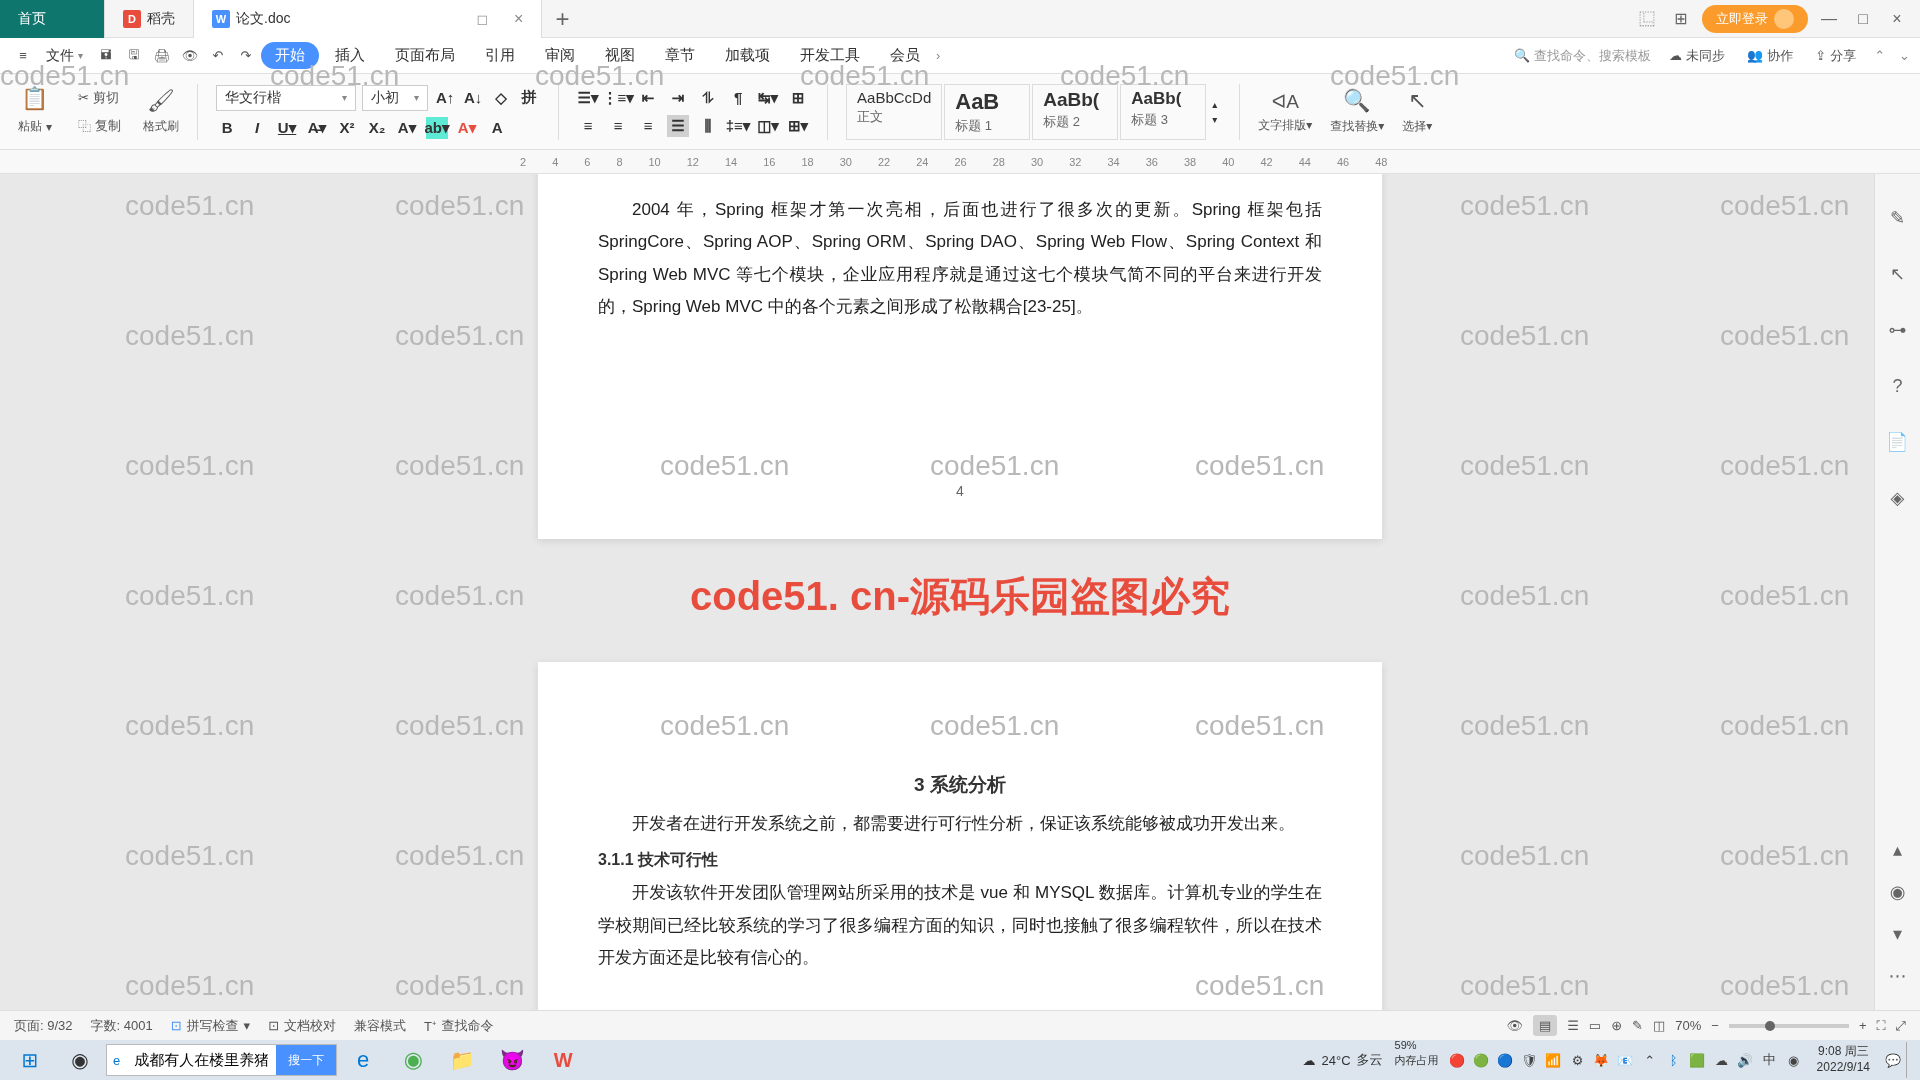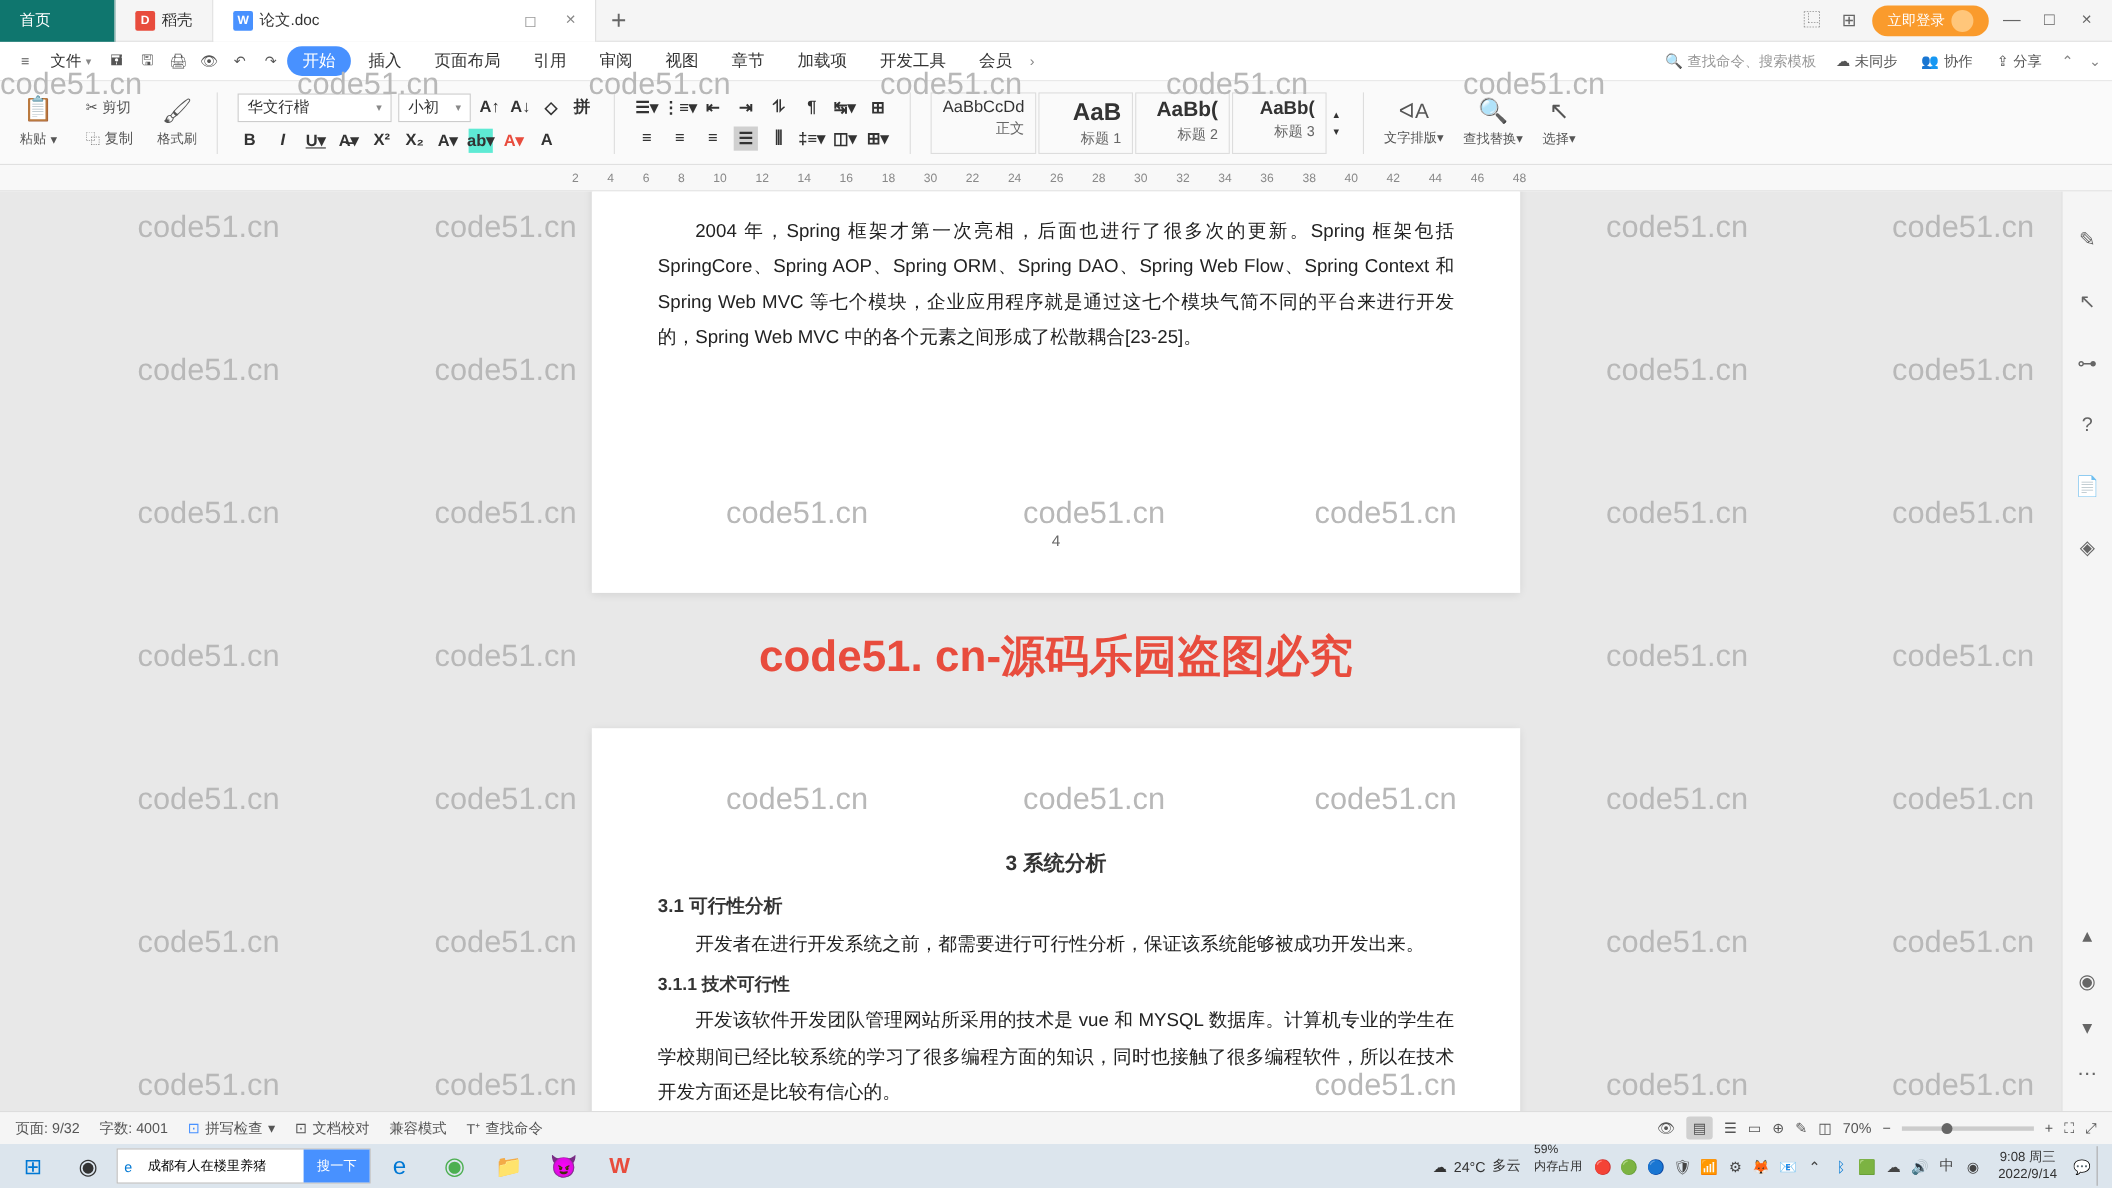--- a/index.html
+++ b/index.html
@@ -25,21 +25,21 @@
 .menu-right{margin-left:auto;display:flex;align-items:center;gap:14px;font-size:13px;color:#555}
 .search-cmd{display:flex;align-items:center;gap:4px;color:#999}
 .ribbon{height:76px;display:flex;align-items:center;padding:0 14px;gap:18px;border-bottom:1px solid #e0e0e0;background:#fafafa}
 .rgroup{display:flex;flex-direction:column;align-items:center;gap:4px;font-size:12px;color:#555}
 .rgroup-h{display:flex;align-items:center;gap:6px}
 .rbtn{display:flex;align-items:center;gap:4px;cursor:pointer;color:#555;padding:2px 4px}
 .font-sel{border:1px solid #ccc;padding:3px 8px;width:140px;background:#fff;display:flex;justify-content:space-between;align-items:center;font-size:14px}
 .size-sel{border:1px solid #ccc;padding:3px 8px;width:66px;background:#fff;display:flex;justify-content:space-between;align-items:center;font-size:14px}
 .fmt-row{display:flex;gap:8px;align-items:center}
 .fmt-btn{width:22px;height:22px;display:flex;align-items:center;justify-content:center;cursor:pointer;font-size:15px;font-weight:bold}
-.style-box{border:1px solid #ddd;padding:4px 10px;text-align:right;cursor:pointer;min-width:86px}
+.style-box{border:1px solid #ddd;padding:4px 10px;text-align:left;cursor:pointer;min-width:86px}
 .style-preview{font-size:15px;margin-bottom:2px}
 .style-name{font-size:13px;color:#666}
 .sep{width:1px;height:56px;background:#ddd}
 .ruler{height:24px;background:#f8f8f8;border-bottom:1px solid #e0e0e0;display:flex;align-items:center;padding-left:520px;font-size:11px;color:#888;gap:26px;position:relative}
 .doc-area{height:calc(100% - 38px - 36px - 76px - 24px - 30px - 40px);background:#e8e8e8;display:flex;justify-content:center;overflow:hidden;position:relative}
 .right-panel{position:absolute;right:0;top:0;width:46px;height:100%;background:#f5f5f5;border-left:1px solid #ddd;display:flex;flex-direction:column;align-items:center;padding-top:30px;gap:28px}
 .rp-icon{width:28px;height:28px;display:flex;align-items:center;justify-content:center;color:#666;cursor:pointer;font-size:18px}
 .page{width:844px;background:#fff;margin-top:-20px;padding:40px 60px;box-shadow:0 2px 8px rgba(0,0,0,0.1);font-family:SimSun,serif}
 .page2{width:844px;background:#fff;margin-top:8px;padding:100px 60px 40px;box-shadow:0 2px 8px rgba(0,0,0,0.1);font-family:SimSun,serif}
 .doc-text{font-size:17px;line-height:1.9;text-align:justify;color:#222}
@@ -49,21 +49,21 @@
 .red-banner{color:#e84c3d;font-size:40px;font-weight:bold;text-align:center;padding:30px 0;font-family:"Microsoft YaHei",sans-serif}
 .pages-wrap{display:flex;flex-direction:column;align-items:center}
 .statusbar{height:30px;background:#f5f5f5;border-top:1px solid #ddd;display:flex;align-items:center;padding:0 14px;gap:18px;font-size:13px;color:#555}
 .sb-item{display:flex;align-items:center;gap:5px;cursor:pointer}
 .sb-right{margin-left:auto;display:flex;align-items:center;gap:10px}
 .zoom-slider{width:120px;height:4px;background:#ccc;position:relative}
 .zoom-thumb{width:10px;height:10px;background:#666;border-radius:50%;position:absolute;top:-3px;left:30%}
 .taskbar{height:40px;background:#dce5ed;display:flex;align-items:center;padding:0 6px;gap:2px;position:absolute;bottom:0;width:100%}
 .tb-item{width:48px;height:36px;display:flex;align-items:center;justify-content:center;cursor:pointer}
 .tb-search{display:flex;align-items:center;background:#fff;height:32px;border:1px solid #bbb}
-.tb-search input{border:none;outline:none;padding:0 8px;width:150px;font-size:12px}
+.tb-search input{border:none;outline:none;padding:0 8px;width:150px;font-size:15px}
 .tb-search-btn{background:#4891ff;color:#fff;padding:11px 12px;height:100%;display:flex;align-items:center;font-size:12px}
 .tb-right{margin-left:auto;display:flex;align-items:center;gap:2px}
 .tray-icon{width:22px;height:22px;display:flex;align-items:center;justify-content:center;font-size:13px;color:#444}
 .clock{text-align:center;font-size:12px;color:#333;padding:0 10px;line-height:1.3}
 .weather{display:flex;align-items:center;gap:6px;font-size:13px;color:#333;padding:0 10px}
 .dropdown-arrow{font-size:10px;color:#888}
 </style>
 </head>
 <body>
 
@@ -318,21 +318,20 @@
 
 <div class="doc-area">
   <div class="pages-wrap">
     <div class="page">
       <p class="doc-text" style="text-indent:2em">2004 年，Spring 框架才第一次亮相，后面也进行了很多次的更新。Spring 框架包括 SpringCore、Spring AOP、Spring ORM、Spring DAO、Spring Web Flow、Spring Context 和 Spring Web MVC 等七个模块，企业应用程序就是通过这七个模块气简不同的平台来进行开发的，Spring Web MVC 中的各个元素之间形成了松散耦合[23-25]。</p>
       <p style="text-align:center;margin-top:160px;font-size:14px;color:#666">4</p>
     </div>
     <div class="red-banner">code51. cn-源码乐园盗图必究</div>
     <div class="page2">
       <h3 class="doc-h3">3  系统分析</h3>
-      <h4 class="doc-h4">3.1  可行性分析</h4>
       <p class="doc-text" style="text-indent:2em">开发者在进行开发系统之前，都需要进行可行性分析，保证该系统能够被成功开发出来。</p>
       <h5 class="doc-h5">3.1.1  技术可行性</h5>
       <p class="doc-text" style="text-indent:2em">开发该软件开发团队管理网站所采用的技术是 vue 和 MYSQL 数据库。计算机专业的学生在学校期间已经比较系统的学习了很多编程方面的知识，同时也接触了很多编程软件，所以在技术开发方面还是比较有信心的。</p>
     </div>
   </div>
   <div class="right-panel">
     <div class="rp-icon">✎</div>
     <div class="rp-icon">↖</div>
     <div class="rp-icon">⊶</div>
     <div class="rp-icon">?</div>

